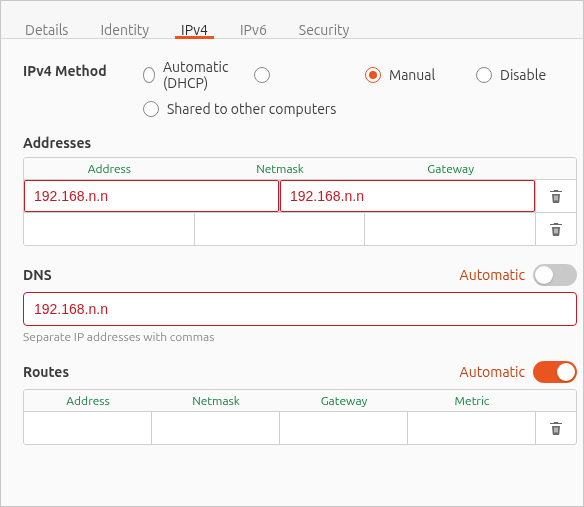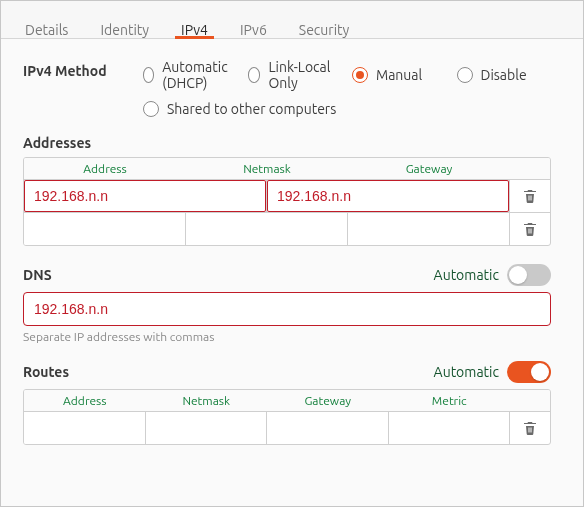--- a/index.html
+++ b/index.html
@@ -41,21 +41,21 @@
   .tab.active::after {
     content: "";
     position: absolute;
     left: 10px;
     right: 10px;
     bottom: -1px;
     height: 3px;
     background: #e95420;
   }
   .content {
-    padding: 20px 32px 10px 22px;
+    padding: 20px 6px 10px 22px;
     overflow: auto;
   }
   .section-row {
     display: flex;
     align-items: flex-start;
     margin-bottom: 18px;
   }
   .section-label {
     font-weight: 700;
     color: #3a3a3a;
@@ -160,21 +160,21 @@
     fill: #6a6a6a;
   }
 
   .row-inline {
     display: flex;
     align-items: center;
     justify-content: space-between;
     margin-bottom: 6px;
   }
   .auto-label {
-    color: #14532d;
+    color: #c2410c;
     font-size: 14px;
     margin-right: 8px;
   }
   .switch {
     width: 44px;
     height: 22px;
     border-radius: 11px;
     position: relative;
     cursor: pointer;
   }
@@ -229,21 +229,20 @@
 
     <div class="section-row">
       <div class="section-label">IPv4 Method</div>
       <div class="radio-grid">
         <div class="radio-item">
           <span class="radio-circle"></span>
           <span class="radio-label">Automatic (DHCP)</span>
         </div>
         <div class="radio-item">
           <span class="radio-circle"></span>
-          <span class="radio-label">Link-Local Only</span>
         </div>
         <div class="radio-item selected">
           <span class="radio-circle"></span>
           <span class="radio-label">Manual</span>
         </div>
         <div class="radio-item">
           <span class="radio-circle"></span>
           <span class="radio-label">Disable</span>
         </div>
         <div class="radio-item radio-wide">

